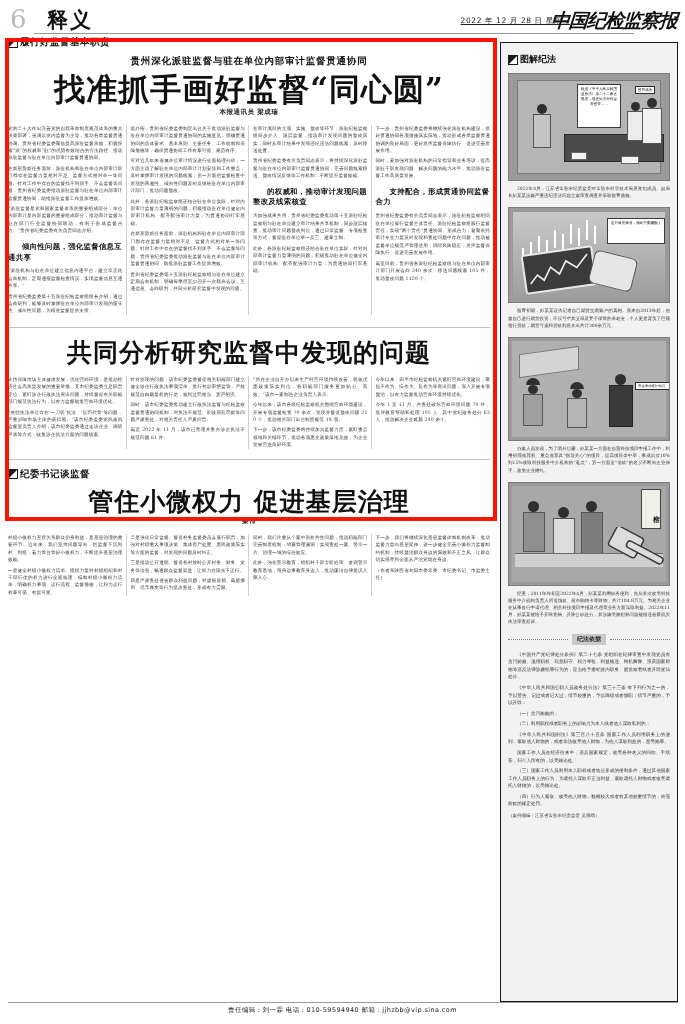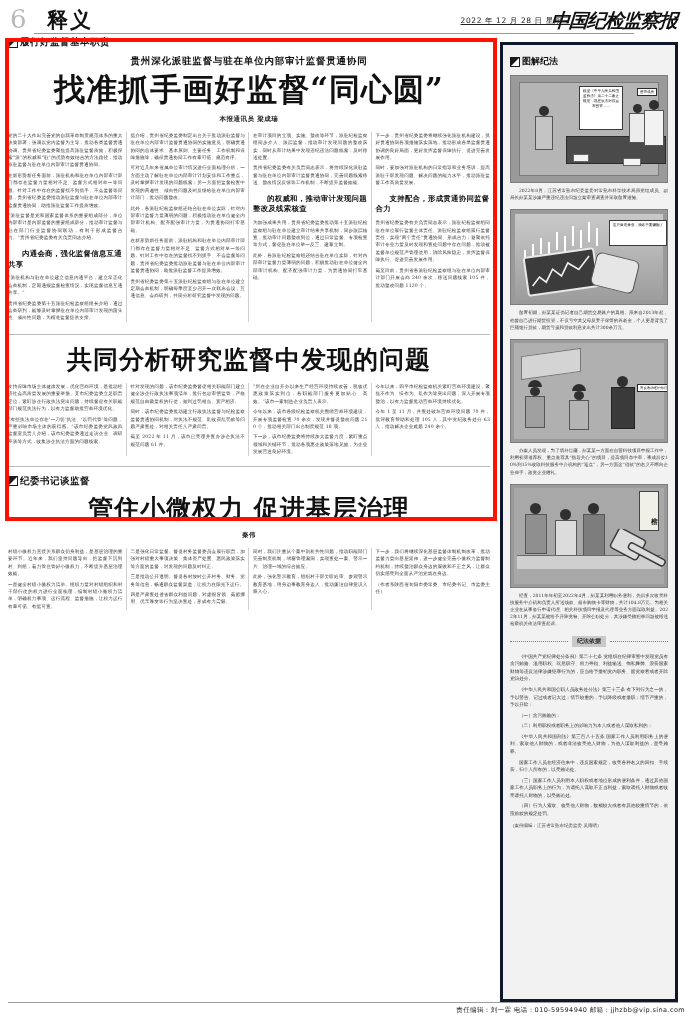--- a/index.html
+++ b/index.html
@@ -85,21 +85,21 @@
     line-height: 1.15;
   }
   .headline2 {
     text-align: center;
     font-size: 25px; font-weight: 900; letter-spacing: 1px;
     font-family: "DejaVu Serif","Liberation Serif",serif;
     line-height: 1.2;
   }
   .byline {
     text-align: center; font-size: 6.5px; letter-spacing: .5px;
-    margin-top: 7px; color: #222; font-weight: 600;
+    color: #222; font-weight: 600;
   }
   .cols4 { display: flex; gap: 8px; margin-top: 8px; }
   .bodycol { flex: 1; position: relative; }
   .bodycol + .bodycol:before {
     content:""; position:absolute; left:-5px; top:0; bottom:0;
     width:1px; background:#cfcfcf;
   }
   .ptext {
     font-size: 4.6px; line-height: 1.62; text-align: justify;
     color: #353535; letter-spacing: .15px;
@@ -113,21 +113,21 @@
   }
 
   
   .hr-sep { height:1px; background:#bdbdbd; margin: 12px 0 0; }
   .hr-sep2 { height:1px; background:#bdbdbd; margin: 10px 0 0; }
 
   
   .right-col {
     position: absolute; left: 500px; top: 42px; width: 178px; height: 960px;
     background: #f2f2f2;
-    border: 3px solid #0f172a;
+    border: 1px solid #0f172a;
     padding: 6px 7px;
   }
   .side-kicker {
     display:flex; align-items:center; gap:2px;
     font-size: 9px; font-weight: 700; margin: 4px 0 7px;
   }
   .illus {
     width: 100%; background: #9a9a9a; position: relative; overflow: hidden;
     border: 1px solid #7d7d7d;
   }
@@ -149,21 +149,21 @@
     color: #333; text-indent: 9px; margin-bottom: 3px; word-break: break-all;
   }
   .src-note { font-size: 4.5px; color:#444; margin-top: 5px; text-align: left;}
 
   
   .footer-rule {
     position:absolute; left: 8px; top: 1002px; width: 670px; height:1px; background:#9d9d9d;
   }
   .footer {
     position: absolute; left: 0; top: 1006px; width: 685px;
-    text-align: right; font-size: 6.5px; letter-spacing: .4px; color:#222;
+    text-align: center; font-size: 6.5px; letter-spacing: .4px; color:#222;
     font-family: "DejaVu Sans","Liberation Sans",sans-serif;
   }
 
   
   .scene { position:absolute; inset:0; }
   .fig { position:absolute; }
   .head { border-radius:50%; background:#2f2f2f; }
   .torso { background:#d8d8d8; border:1px solid #555; }
   .bubble {
     position:absolute; background:#fff; border:1px solid #3a3a3a;
@@ -199,21 +199,21 @@
       </div>
       <div class="shoulder">贵州深化派驻监督与驻在单位内部审计监督贯通协同</div>
       <div class="headline">找准抓手画好监督“同心圆”</div>
       <div class="byline">本报通讯员 梁成瑞</div>
 
       <div class="cols4">
         <div class="bodycol">
           <p class="ptext">党的二十大作出完善党的自我革命制度规范体系的重大决策部署，强调以党内监督为主导，推动各类监督贯通协调。贵州省纪委监委聚焦提高派驻监督质效，积极探索“派”的权威和“驻”的优势有效结合的方法路径，推动派驻监督与驻在单位内部审计监督贯通协同。</p>
           <p class="ptext">在新形势新任务面前，派驻机构和驻在单位内部审计部门都存在监督力量相对不足、监督方式相对单一等问题。针对工作中存在的监督找不到抓手、不会监督等问题，贵州省纪委监委推动派驻监督与驻在单位内部审计监督贯通协同，助推派驻监督工作提质增效。</p>
           <p class="ptext">“派驻监督是党和国家监督体系的重要组成部分，单位内部审计是内部监督的重要组成部分，推动审计监督与驻在部门行业监督协同联动，有利于形成监督合力。”贵州省纪委监委有关负责同志介绍。</p>
-          <div class="sub-h">内通会商，强化监督信息互通共享</div>
+          <div class="sub-h">倾向性问题，强化监督信息互通共享</div>
           <p class="ptext">“派驻机构与驻在单位建立信息内通平台，建立常态化会商机制，定期通报监督检查情况，实现监督信息互通共享。”</p>
           <p class="ptext">贵州省纪委监委第十五派驻纪检监察组组长介绍，通过会商研判，能够及时掌握驻在单位内部审计发现的苗头性、倾向性问题，为精准监督提供支撑。</p>
         </div>
         <div class="bodycol">
           <p class="ptext">据介绍，贵州省纪委监委制定出台关于推动派驻监督与驻在单位内部审计监督贯通协同的实施意见，明确贯通协同的总体要求、基本原则、主要任务、工作机制和保障措施等，确保贯通协同工作有章可循、规范有序。</p>
           <p class="ptext">可对近几年来省属单位审计情况进行全面梳理分析，一方面主动了解驻在单位内部审计计划安排和工作重点，及时掌握审计发现的问题线索；另一方面把监督检查中发现的普遍性、倾向性问题及时反馈给驻在单位内部审计部门，推动问题整改。</p>
           <p class="ptext">此外，各派驻纪检监察组还结合驻在单位实际，针对内部审计监督力量薄弱的问题，积极推动驻在单位健全内部审计机构、配齐配强审计力量，为贯通协同打牢基础。</p>
           <p class="ptext">在新形势新任务面前，派驻机构和驻在单位内部审计部门都存在监督力量相对不足、监督方式相对单一等问题。针对工作中存在的监督找不到抓手、不会监督等问题，贵州省纪委监委推动派驻监督与驻在单位内部审计监督贯通协同，助推派驻监督工作提质增效。</p>
           <p class="ptext">贵州省纪委监委第十五派驻纪检监察组与驻在单位建立定期会商机制，明确每季度至少召开一次联席会议，互通信息、会商研判，共同分析研究监督中发现的问题。</p>
         </div>

